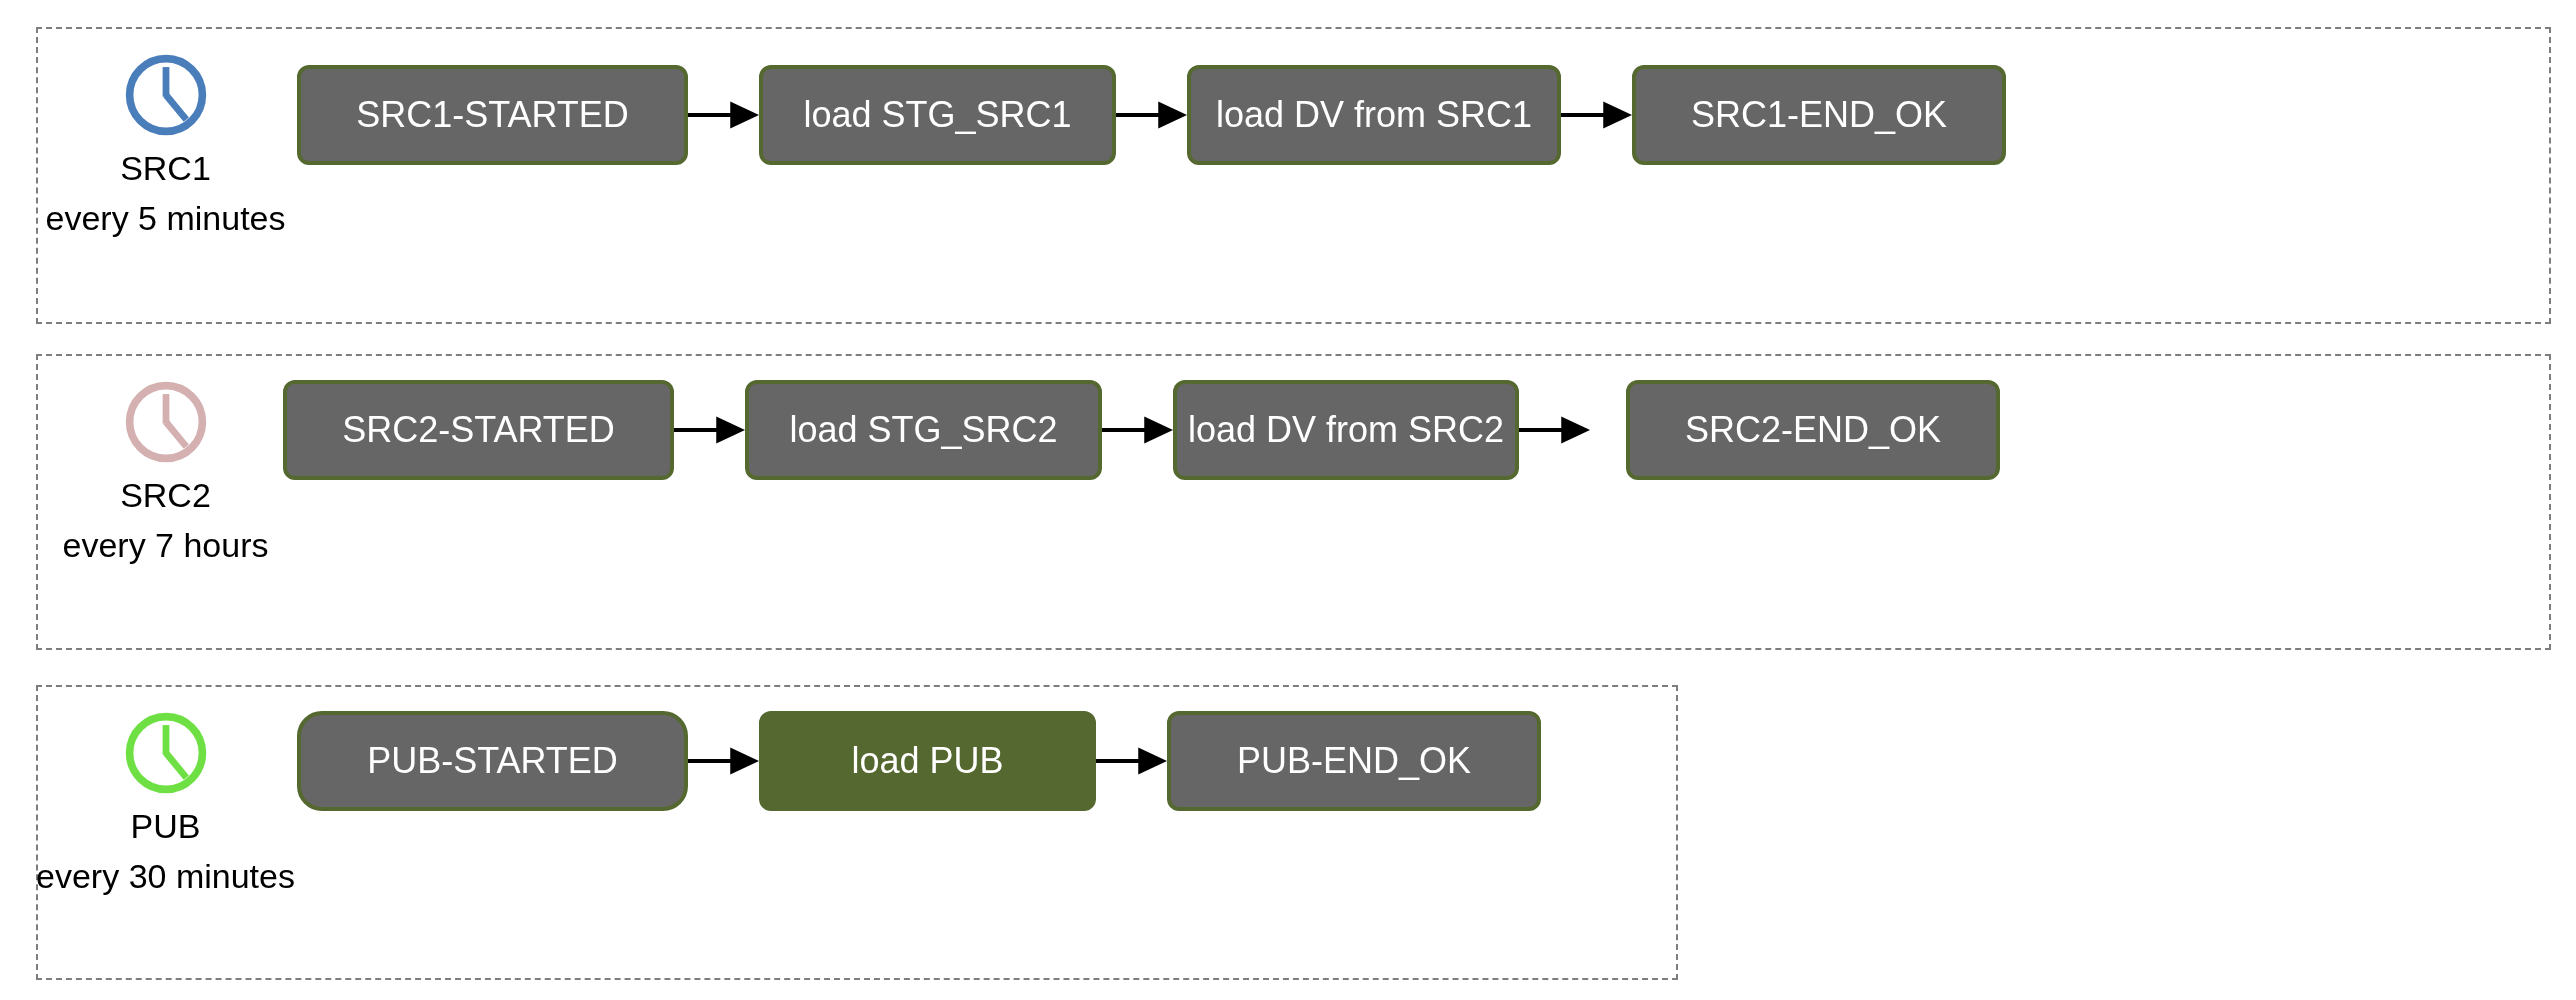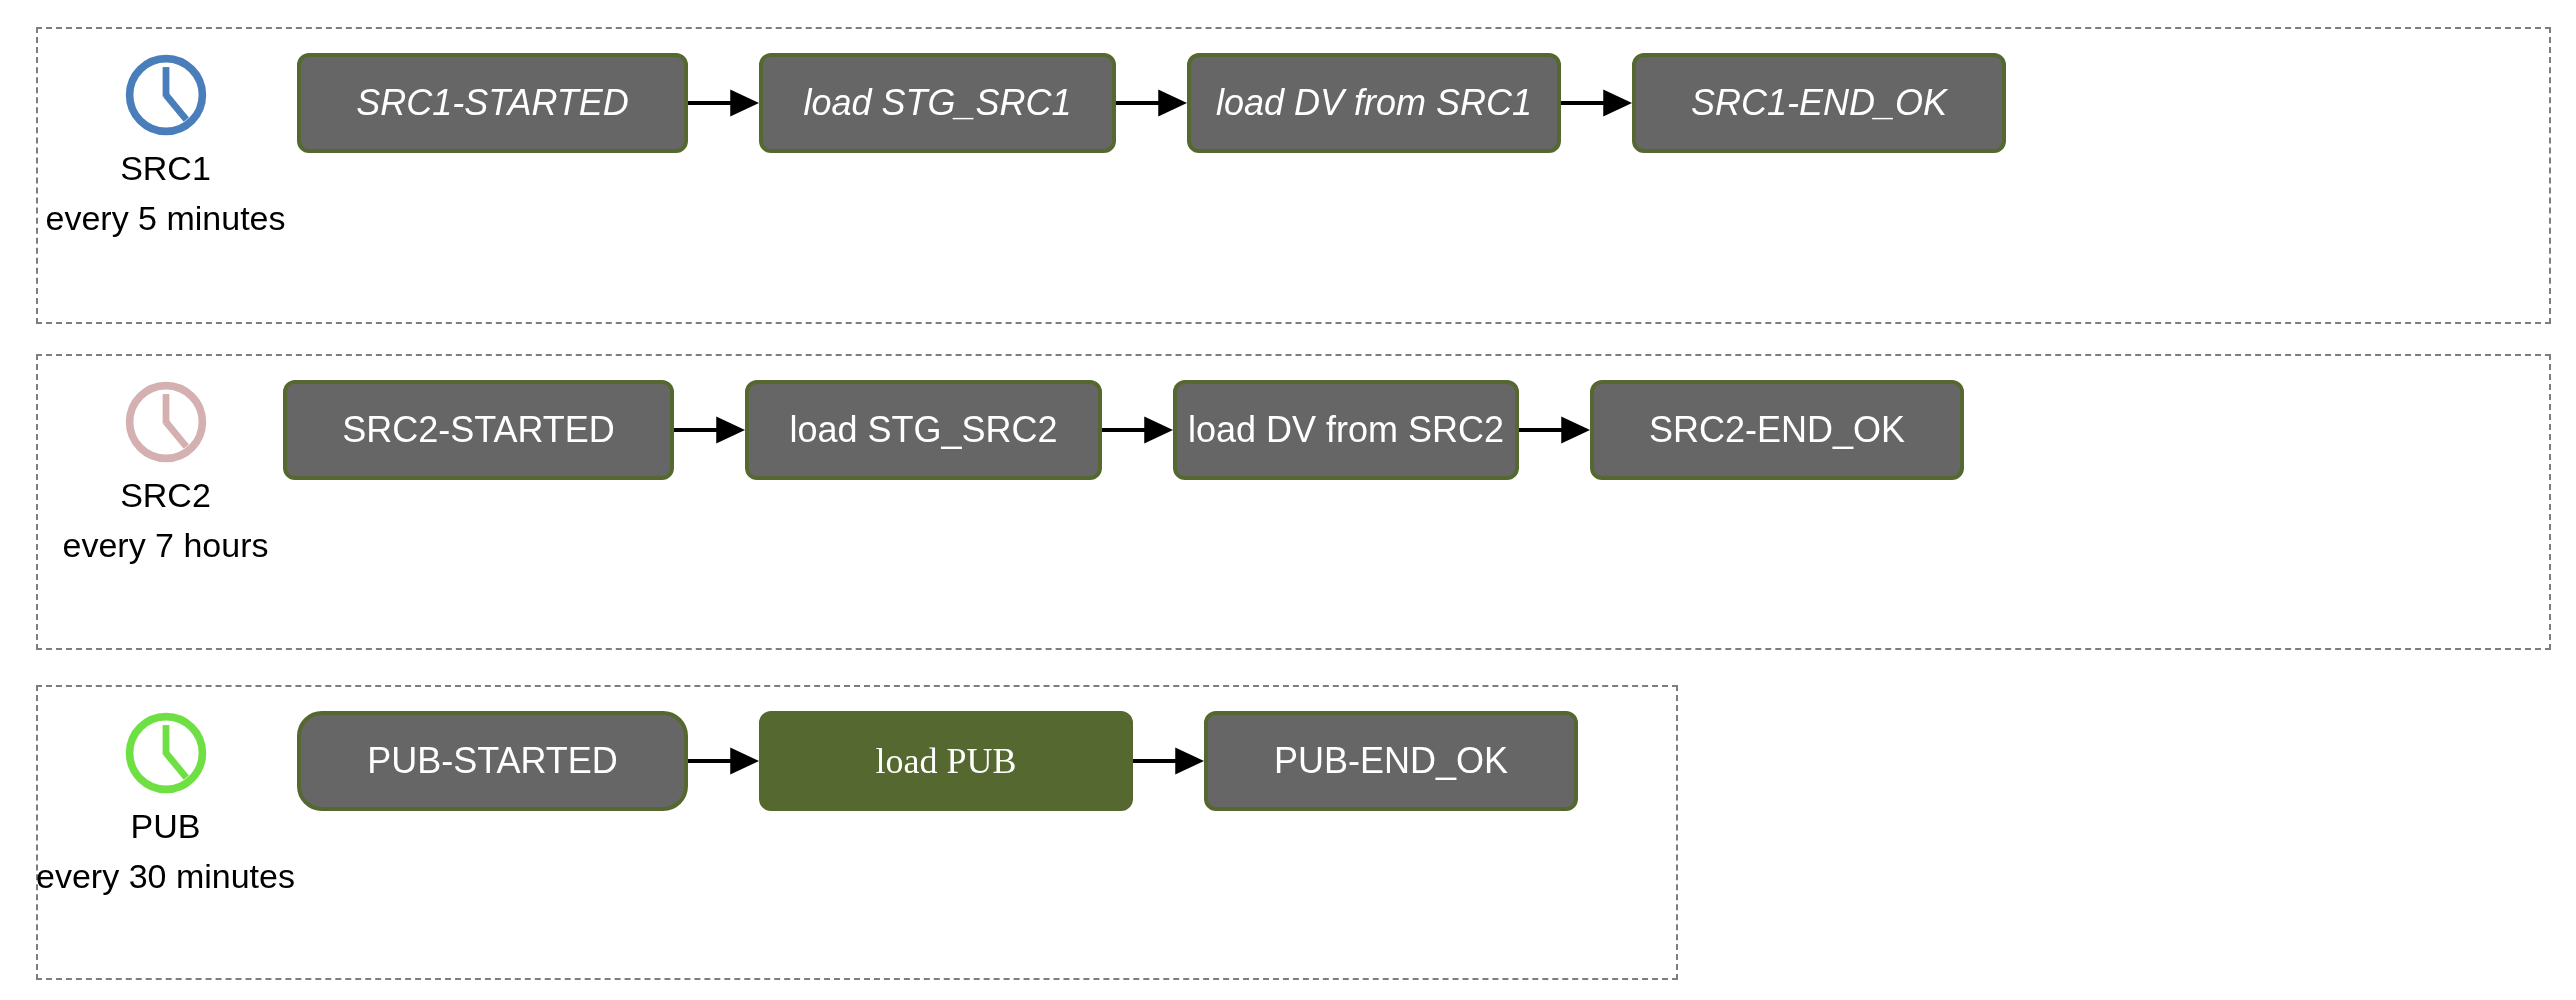--- a/index.html
+++ b/index.html
@@ -91,21 +91,21 @@
     <div class="pipeline-group" style="left: 36px; top: 27px; width: 2515px; height: 297px; border-color: rgb(125, 125, 125);">
       <div class="schedule" style="left: 0px; top: 22px;">
         <svg width="88" height="88" viewBox="0 0 104 104" class="clock-icon">
           <circle cx="52" cy="52" r="43" fill="none" stroke="#4a7ebb" stroke-width="9"></circle>
           <path d="M52 19 L52 54" stroke="#4a7ebb" stroke-width="8" stroke-linecap="butt" fill="none"></path>
           <path d="M52 52 L76 81" stroke="#4a7ebb" stroke-width="8" stroke-linecap="butt" fill="none"></path>
         </svg>
         <div class="schedule-name">SRC1</div>
         <div class="schedule-interval">every 5 minutes</div>
       </div>
-      <div class="task-chain" style="left: 259px; top: 24px; font-style: italic;">
+      <div class="task-chain" style="left: 259px; top: 36px;">
         <div class="task-node" style="width: 391px;">SRC1-STARTED</div>
         <svg width="71" height="34" viewBox="0 0 84 40" class="arrow">
           <line x1="0" y1="20" x2="56" y2="20" stroke="#000000" stroke-width="5"></line>
           <polygon points="50,4 84,20 50,36" fill="#000000"></polygon>
         </svg>
         <div class="task-node" style="width: 357px;">load STG_SRC1</div>
         <svg width="71" height="34" viewBox="0 0 84 40" class="arrow">
           <line x1="0" y1="20" x2="56" y2="20" stroke="#000000" stroke-width="5"></line>
           <polygon points="50,4 84,20 50,36" fill="#000000"></polygon>
         </svg>
@@ -136,40 +136,40 @@
         <div class="task-node" style="width: 357px;">load STG_SRC2</div>
         <svg width="71" height="34" viewBox="0 0 84 40" class="arrow">
           <line x1="0" y1="20" x2="56" y2="20" stroke="#000000" stroke-width="5"></line>
           <polygon points="50,4 84,20 50,36" fill="#000000"></polygon>
         </svg>
         <div class="task-node" style="width: 346px;">load DV from SRC2</div>
         <svg width="71" height="34" viewBox="0 0 84 40" class="arrow">
           <line x1="0" y1="20" x2="56" y2="20" stroke="#000000" stroke-width="5"></line>
           <polygon points="50,4 84,20 50,36" fill="#000000"></polygon>
         </svg>
-        <div class="task-node" style="width: 374px;">SRC2-END_OK</div>
+        <div class="task-node" style="width: 374px; margin-left: 36px;">SRC2-END_OK</div>
       </div>
     </div>
     <div class="pipeline-group" style="left: 36px; top: 685px; width: 1642px; height: 295px; border-color: rgb(125, 125, 125);">
       <div class="schedule" style="left: 0px; top: 22px;">
         <svg width="88" height="88" viewBox="0 0 104 104" class="clock-icon">
           <circle cx="52" cy="52" r="43" fill="none" stroke="#6ee043" stroke-width="9"></circle>
           <path d="M52 19 L52 54" stroke="#6ee043" stroke-width="8" stroke-linecap="butt" fill="none"></path>
           <path d="M52 52 L76 81" stroke="#6ee043" stroke-width="8" stroke-linecap="butt" fill="none"></path>
         </svg>
         <div class="schedule-name">PUB</div>
         <div class="schedule-interval">every 30 minutes</div>
       </div>
       <div class="task-chain" style="left: 259px; top: 24px;">
         <div class="task-node" style="width: 391px; border-radius: 25px;">PUB-STARTED</div>
         <svg width="71" height="34" viewBox="0 0 84 40" class="arrow">
           <line x1="0" y1="20" x2="56" y2="20" stroke="#000000" stroke-width="5"></line>
           <polygon points="50,4 84,20 50,36" fill="#000000"></polygon>
         </svg>
-        <div class="task-node highlight" style="width: 374px; font-family: Liberation Serif, serif;">load PUB</div>
+        <div class="task-node highlight" style="width: 337px;">load PUB</div>
         <svg width="71" height="34" viewBox="0 0 84 40" class="arrow">
           <line x1="0" y1="20" x2="56" y2="20" stroke="#000000" stroke-width="5"></line>
           <polygon points="50,4 84,20 50,36" fill="#000000"></polygon>
         </svg>
         <div class="task-node" style="width: 374px;">PUB-END_OK</div>
       </div>
     </div>
   </div>
 
 

